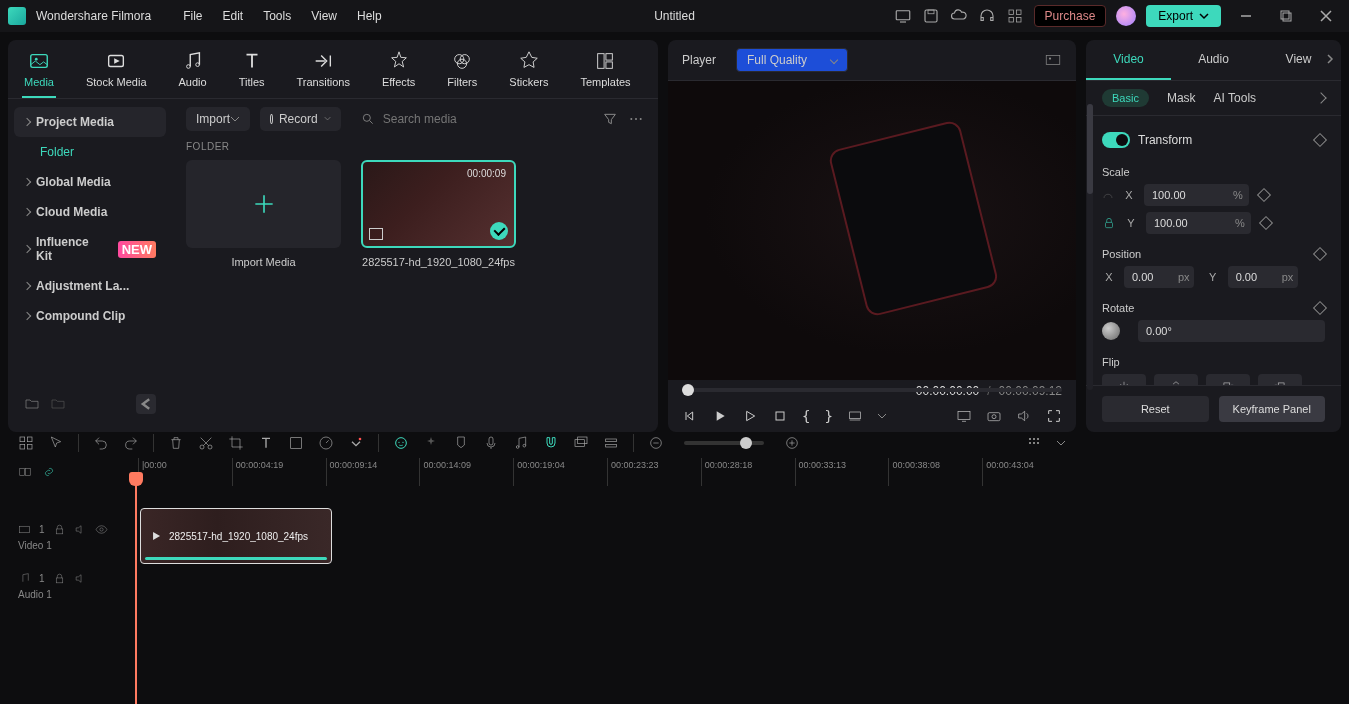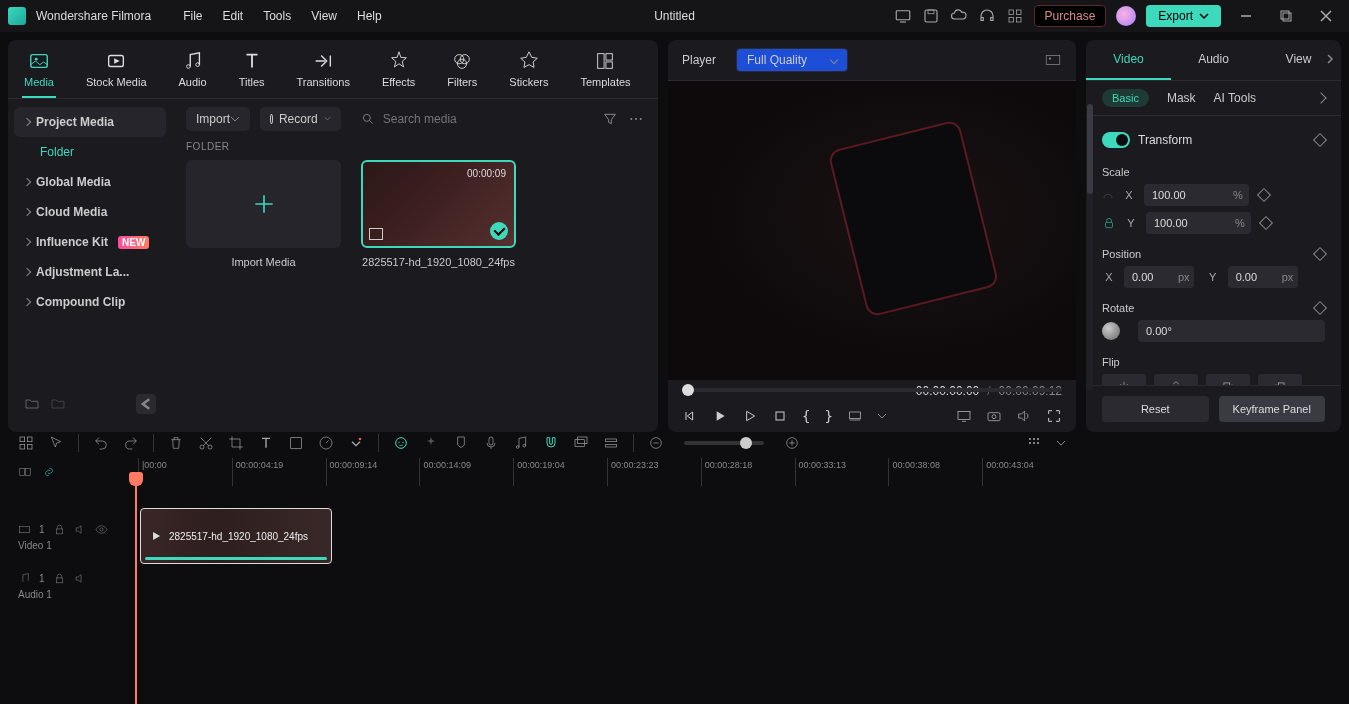--- a/index.html
+++ b/index.html
@@ -28,21 +28,21 @@
 .media-tab { display:flex; flex-direction:column; align-items:center; gap:4px; padding:0 2px 8px; cursor:pointer; font-size:11px; color:#ddd; }
 .media-tab.active { color:#3dd9bc; border-bottom:2px solid #3dd9bc; }
 .media-tab svg { width:22px; height:22px; fill:currentColor; }
 .media-body { display:flex; flex:1; }
 .media-side { width:164px; padding:8px 6px; }
 .side-item { padding:8px 10px; border-radius:6px; font-size:12px; color:#ccc; display:flex; align-items:center; gap:6px; cursor:pointer;font-weight:bold; }
 .side-item.expanded { background:#25252b; }
 .side-item .caret { width:6px; height:6px; border-right:1.5px solid #888; border-bottom:1.5px solid #888; transform:rotate(45deg); }
 .side-item.expanded .caret { transform:rotate(-45deg); }
 .side-sub { padding:8px 10px 8px 26px; color:#3dd9bc; font-size:12px; cursor:pointer; }
-.badge-new { background:linear-gradient(90deg,#ff4aa0,#ff7a60); color:#fff; font-size:10px; padding:1px 4px; border-radius:3px; margin-left:4px; }
+.badge-new { background:linear-gradient(90deg,#ff4aa0,#ff7a60); color:#fff; font-size:13px; padding:1px 4px; border-radius:3px; margin-left:4px; }
 .side-bottom { display:flex; gap:10px; padding:10px; margin-top:auto; align-items:center; }
 .side-bottom svg { width:16px; height:16px; fill:#888; cursor:pointer; }
 .side-collapse { margin-left:auto; width:20px; height:20px; background:#2a2a30; border-radius:4px; display:flex; align-items:center; justify-content:center; cursor:pointer; }
 
 .media-content { flex:1; padding:8px 14px; display:flex; flex-direction:column; }
 .media-toolbar { display:flex; gap:10px; align-items:center; margin-bottom:10px; }
 .dd-btn { background:#26262c; padding:5px 10px; border-radius:5px; display:flex; align-items:center; gap:0; font-size:12px; color:#ccc; cursor:pointer; }
 .dd-btn svg { width:10px; height:10px; fill:#888; }
 .rec-btn { background:#26262c; padding:5px 10px; border-radius:5px; display:flex; align-items:center; gap:6px; font-size:12px; color:#ccc; cursor:pointer; }
 .rec-dot { width:10px; height:10px; border:1.5px solid #ccc; border-radius:50%; }

